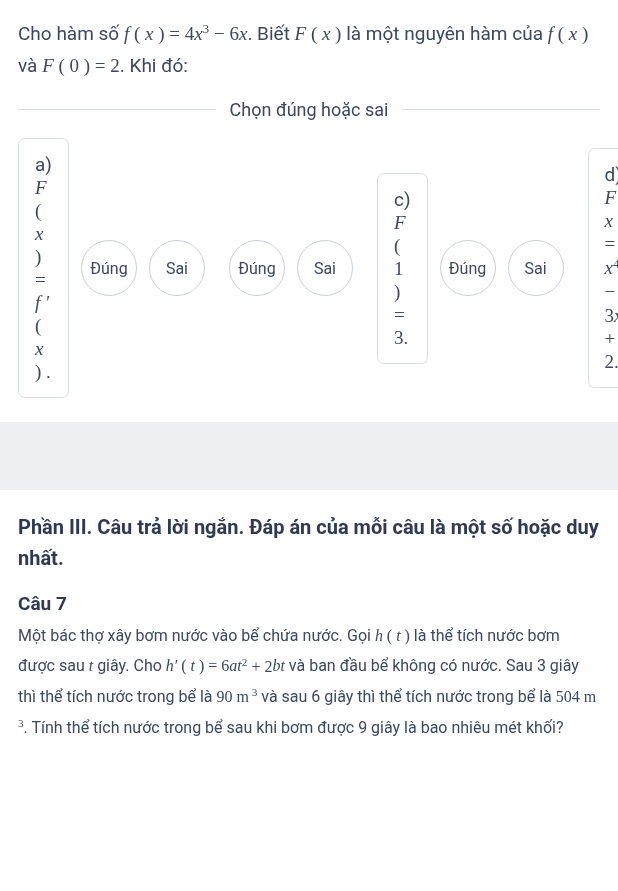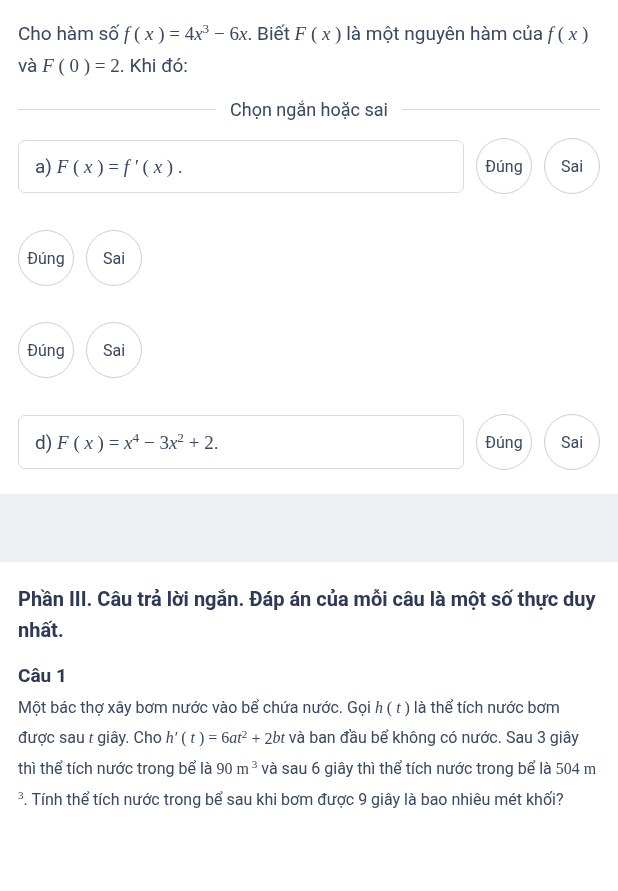--- a/index.html
+++ b/index.html
@@ -32,22 +32,22 @@
       height: 1px;
       background: #d6dbe3;
     }
     .divider-label {
       padding: 0 14px;
       font-size: 18px;
       color: #3a4863;
     }
     .options {
       display: flex;
-      flex-direction: column;
-      gap: 36px;
+      flex-direction: row;
+      gap: 24px;
     }
     .option-row {
       display: flex;
       align-items: center;
       gap: 12px;
     }
     .option-box {
       flex: 1;
       border: 1px solid #d6dbe3;
       border-radius: 7px;
@@ -100,50 +100,51 @@
     sup { font-size: 0.7em; }
   </style>
 </head>
 <body>
 
 <div class="question-card">
   <div class="stem">Cho hàm số <span class="math-i">f</span> <span class="paren">(</span> <span class="math-i">x</span> <span class="paren">)</span> <span class="math">= 4<span class="math-i">x</span><sup>3</sup> − 6<span class="math-i">x</span></span>. Biết <span class="math-i">F</span> <span class="paren">(</span> <span class="math-i">x</span> <span class="paren">)</span> là một nguyên hàm của <span class="math-i">f</span> <span class="paren">(</span> <span class="math-i">x</span> <span class="paren">)</span> và <span class="math-i">F</span> <span class="paren">(</span> <span class="math">0</span> <span class="paren">)</span> <span class="math">= 2</span>. Khi đó:</div>
 
   <div class="divider-row">
     <div class="hr"></div>
-    <div class="divider-label">Chọn ngắn hoặc sai</div>
+    <div class="divider-label">Chọn đúng hoặc sai</div>
     <div class="hr"></div>
   </div>
 
   <div class="options">
 
     <div class="option-row">
       <div class="option-box">a) <span class="math-i">F</span> <span class="paren">(</span> <span class="math-i">x</span> <span class="paren">)</span> <span class="math">=</span> <span class="math-i">f ′</span> <span class="paren">(</span> <span class="math-i">x</span> <span class="paren">)</span> .</div>
       <div class="choice-btn">Đúng</div>
       <div class="choice-btn">Sai</div>
     </div>
 
     <div class="option-row">
       <div class="choice-btn">Đúng</div>
       <div class="choice-btn">Sai</div>
     </div>
 
     <div class="option-row">
+      <div class="option-box">c) <span class="math-i">F</span> <span class="paren">(</span> <span class="math">1</span> <span class="paren">)</span> <span class="math">= 3</span>.</div>
       <div class="choice-btn">Đúng</div>
       <div class="choice-btn">Sai</div>
     </div>
 
     <div class="option-row">
       <div class="option-box">d) <span class="math-i">F</span> <span class="paren">(</span> <span class="math-i">x</span> <span class="paren">)</span> <span class="math">= </span><span class="math-i">x</span><span class="math"><sup>4</sup> − 3</span><span class="math-i">x</span><span class="math"><sup>2</sup> + 2</span>.</div>
       <div class="choice-btn">Đúng</div>
       <div class="choice-btn">Sai</div>
     </div>
 
   </div>
 </div>
 
 <div class="spacer-gray"></div>
 
 <div class="part3">
-  <div class="part3-title">Phần III. Câu trả lời ngắn. Đáp án của mỗi câu là một số thực duy nhất.</div>
-  <div class="q-number">Câu 1</div>
+  <div class="part3-title">Phần III. Câu trả lời ngắn. Đáp án của mỗi câu là một số hoặc duy nhất.</div>
+  <div class="q-number">Câu 7</div>
   <div class="q-body">Một bác thợ xây bơm nước vào bể chứa nước. Gọi <span class="math-i">h</span> <span class="paren">(</span> <span class="math-i">t</span> <span class="paren">)</span> là thể tích nước bơm được sau <span class="math-i">t</span> giây. Cho <span class="math-i">h′</span> <span class="paren">(</span> <span class="math-i">t</span> <span class="paren">)</span> <span class="math">= 6</span><span class="math-i">a</span><span class="math-i">t</span><span class="math"><sup>2</sup> + 2</span><span class="math-i">b</span><span class="math-i">t</span> và ban đầu bể không có nước. Sau 3 giây thì thể tích nước trong bể là <span class="math">90 m<sup> 3</sup></span> và sau 6 giây thì thể tích nước trong bể là <span class="math">504 m<sup> 3</sup></span>. Tính thể tích nước trong bể sau khi bơm được 9 giây là bao nhiêu mét khối?</div>
 </div>
 
 </body></html>

